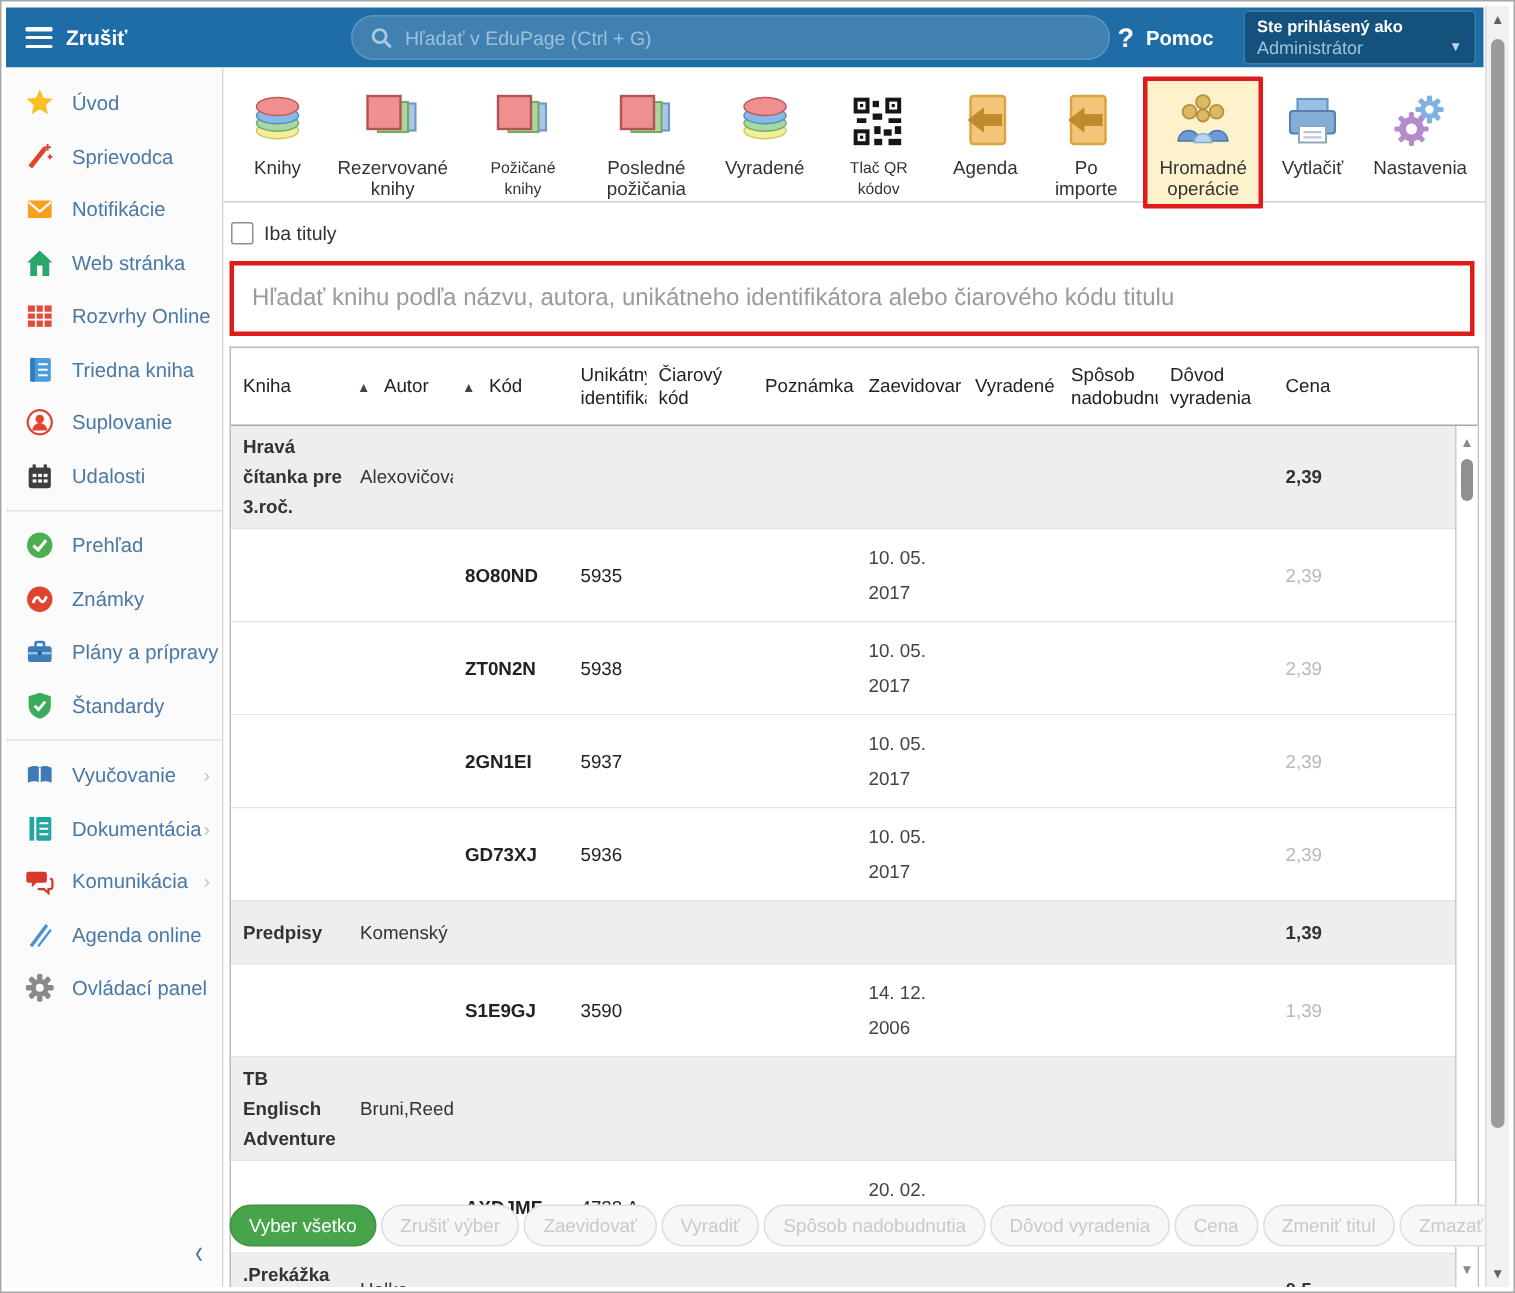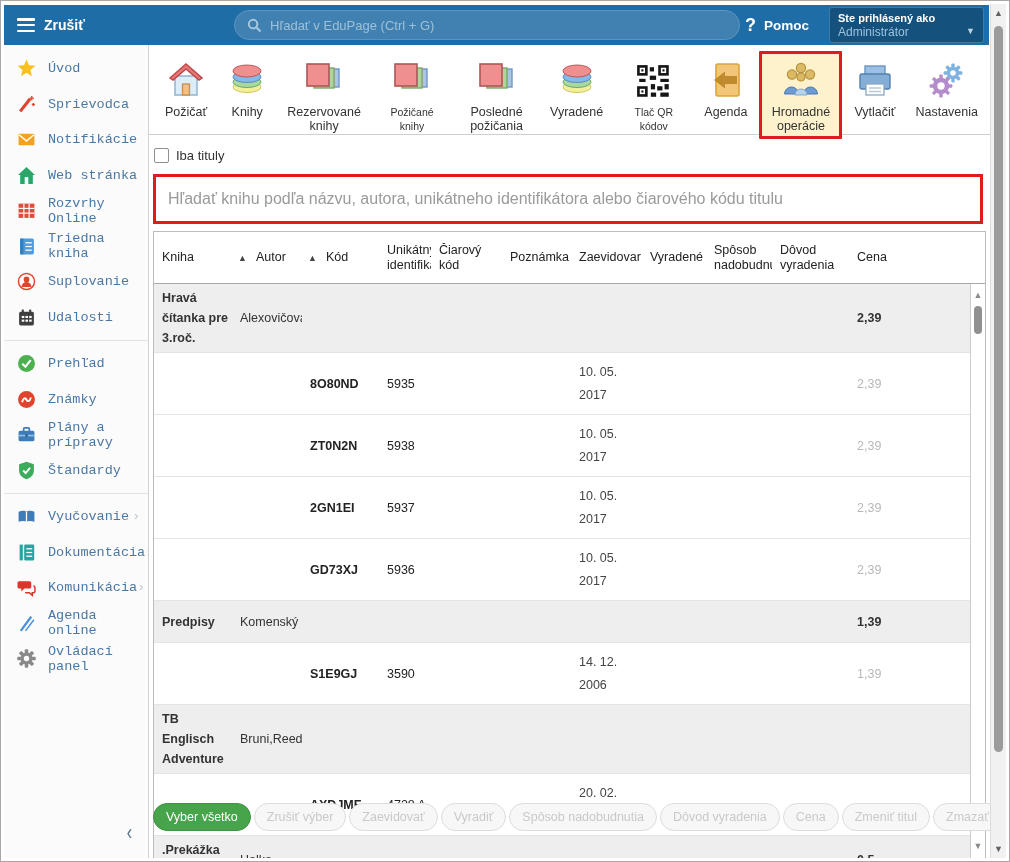--- a/index.html
+++ b/index.html
@@ -24,21 +24,21 @@
   .account .l2 { color:#9dc3de; font-size:12px; line-height:14px; }
   .account .chev { position:absolute; right:8px; bottom:6px; color:#b9d4e6; font-size:9px; }
 
   
   .vscroll { position:absolute; top:3px; right:3px; bottom:3px; width:16px; background:#f1f1f1; border-left:1px solid #dcdcdc; }
   .vscroll .arr { position:absolute; left:0; width:100%; height:14px; color:#606060; font-size:9px; text-align:center; line-height:14px; cursor:pointer; }
   .vscroll .arr.up { top:2px; } .vscroll .arr.dn { bottom:2px; }
   .vscroll .thumb { position:absolute; left:3px; width:9px; top:22px; height:726px; background:#9b9b9b; border-radius:5px; cursor:pointer; }
 
   
-  .sidebar { position:absolute; left:3px; top:44px; width:145px; bottom:3px; background:#fbfbfb; border-right:1px solid #d4d4d4;font-family:Liberation Mono, monospace; }
+  .sidebar { position:absolute; left:3px; top:44px; width:145px; bottom:3px; background:#fbfbfb; border-right:1px solid #d4d4d4; }
   .snav { padding-top:6px; }
   .sitem { display:flex; align-items:center; height:35.5px; padding-left:13px; cursor:pointer; color:#4a78a4; font-size:13.5px; }
   .sitem .sicon { width:19px; height:19px; margin-right:12px; display:inline-flex; align-items:center; justify-content:center; }
   .sitem .schev { margin-left:auto; margin-right:8px; color:#b9c6d2; font-size:13px; }
   .sdivider { border-top:1px solid #e2e2e2; margin:5px 0; }
   .collapse { position:absolute; right:12px; bottom:12px; color:#57748c; font-size:22px; line-height:22px; cursor:pointer; transform:scaleX(0.72); }
 
   
   .content { position:absolute; left:148px; top:44px; right:19px; bottom:3px; background:#fff; overflow:hidden; }
 
@@ -311,30 +311,20 @@
         </div>
       </div>
     <div class="collapse">‹</div>
   </div>
 
   <div class="content">
     <div class="toolbar" id="toolbar">
         <div class="tb-item">
           <div class="tb-icon">
             <svg width="40" height="40" viewBox="0 0 40 40">
-              <rect x="9" y="15" width="22" height="19" fill="#dcedf8" stroke="#90b4d0" stroke-width="1.5"></rect>
-              <polygon points="4,17 20,3 36,17 33,19 20,8 7,19" fill="#e87878" stroke="#c04848" stroke-width="1.5"></polygon>
-              <rect x="16.5" y="23" width="7" height="11" fill="#eec08a" stroke="#c89050" stroke-width="1.3"></rect>
-            </svg>
-          </div>
-          <div class="tb-label">Požičať</div>
-        </div>
-        <div class="tb-item">
-          <div class="tb-icon">
-            <svg width="40" height="40" viewBox="0 0 40 40">
               <ellipse cx="20" cy="26" rx="14" ry="5.5" fill="#f3ee9a" stroke="#cfc860"></ellipse>
               <ellipse cx="20" cy="21" rx="14" ry="5.5" fill="#a6d8a0" stroke="#6fae64"></ellipse>
               <ellipse cx="20" cy="16" rx="14" ry="5.5" fill="#86b8e8" stroke="#5b8cc0"></ellipse>
               <ellipse cx="20" cy="10" rx="14" ry="6" fill="#ef8f8f" stroke="#c05858"></ellipse>
             </svg>
           </div>
           <div class="tb-label">Knihy</div>
         </div>
         <div class="tb-item">
           <div class="tb-icon">
@@ -409,20 +399,29 @@
           <div class="tb-label">Tlač QR kódov</div>
         </div>
         <div class="tb-item">
           <div class="tb-icon">
             <svg width="40" height="40" viewBox="0 0 40 40">
               <rect x="10" y="3" width="23" height="32" rx="2" fill="#f2c579" stroke="#d9a43f" stroke-width="1.6"></rect>
               <polygon points="8,19 19,10.5 19,15 31,15 31,23 19,23 19,27.5" fill="#c08a2e"></polygon>
             </svg>
           </div>
           <div class="tb-label">Agenda</div>
+        </div>
+        <div class="tb-item">
+          <div class="tb-icon">
+            <svg width="40" height="40" viewBox="0 0 40 40">
+              <rect x="10" y="3" width="23" height="32" rx="2" fill="#f2c579" stroke="#d9a43f" stroke-width="1.6"></rect>
+              <polygon points="8,19 19,10.5 19,15 31,15 31,23 19,23 19,27.5" fill="#c08a2e"></polygon>
+            </svg>
+          </div>
+          <div class="tb-label">Po importe</div>
         </div>
         <div class="tb-item hl">
           <div class="tb-icon">
             <svg width="42" height="42" viewBox="0 0 42 42">
               <g fill="#dcb964" stroke="#b6913c" stroke-width="1.2">
                 <circle cx="21" cy="9" r="4.6"></circle>
                 <circle cx="12" cy="15.5" r="4.6"></circle>
                 <circle cx="30" cy="15.5" r="4.6"></circle>
                 <circle cx="21" cy="18" r="4"></circle>
               </g>

